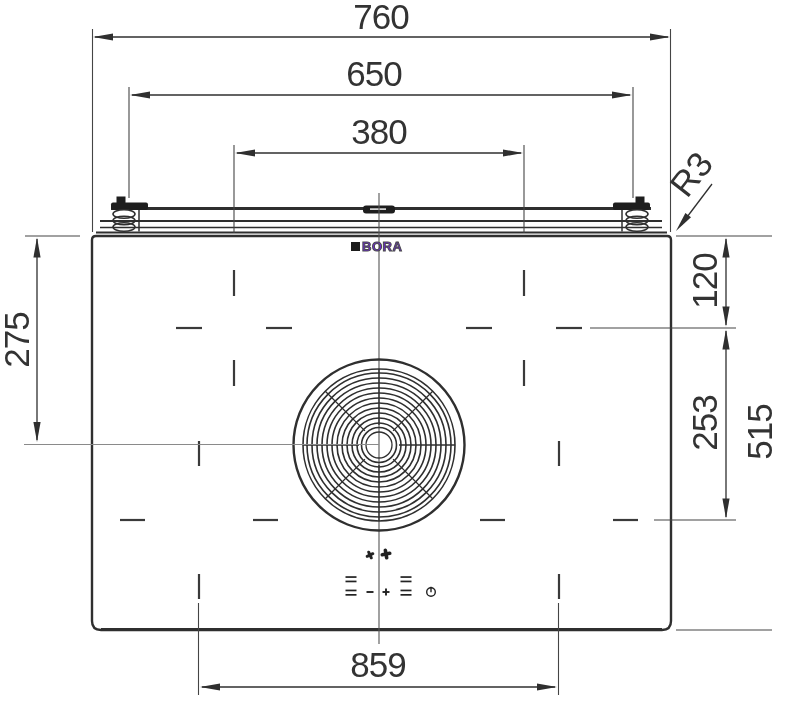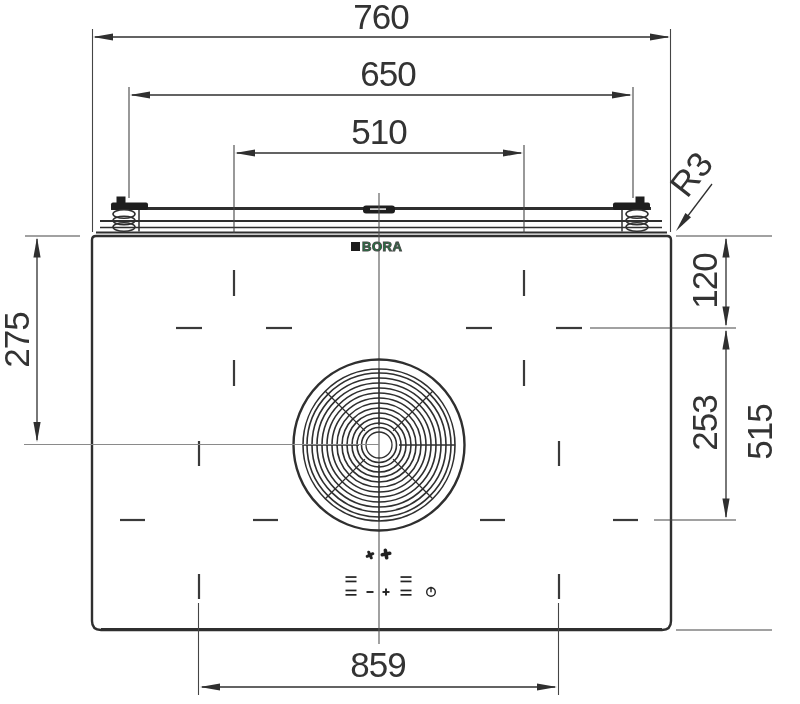--- a/index.html
+++ b/index.html
@@ -5,21 +5,21 @@
   html,body{margin:0;padding:0;background:#fff;}
   #stage{position:relative;width:772px;height:704px;background:#fff;overflow:hidden;
          font-family:"Liberation Sans",sans-serif;}
   #stage svg{position:absolute;left:0;top:0;}
   .lbl{position:absolute;transform:translate(-50%,-50%);font-size:35px;color:#333;
        letter-spacing:-1px;white-space:nowrap;line-height:1;}
   .lbl.v{transform:translate(-50%,-50%) rotate(-90deg);}
   .lbl.r3{transform:translate(-50%,-50%) rotate(-52deg);letter-spacing:0;}
   .logo{position:absolute;left:351px;top:240px;display:flex;align-items:center;gap:2.5px;height:13px;}
   .logo-square{width:8.5px;height:8.5px;background:#1c1c1c;}
-  .logo-text{font-size:13px;font-weight:bold;letter-spacing:.5px;color:#15803d;
+  .logo-text{font-size:13px;font-weight:bold;letter-spacing:.5px;color:#6d28d9;
              -webkit-text-stroke:1px #4a4a4a;line-height:1;}
 </style>
 </head>
 <body>
 
 <div id="stage">
 
 <svg width="800" height="704" viewBox="0 0 800 704">
   <g stroke="#2f2f2f" fill="none" stroke-linecap="butt">
 
@@ -204,22 +204,22 @@
       </g>
       <g>
         <line x1="712" y1="184" x2="681" y2="225"></line>
         <polygon points="676,231 685.4,213 691,217.2" fill="#2f2f2f" stroke="none"></polygon>
       </g>
     </g>
   </g>
 </svg>
 
 <div class="lbl" style="left:381px;top:16px">760</div>
-<div class="lbl" style="left:388px;top:73px">650</div>
-<div class="lbl" style="left:379px;top:131px">510</div>
+<div class="lbl" style="left:374px;top:73px">650</div>
+<div class="lbl" style="left:379px;top:131px">380</div>
 <div class="lbl r3" style="left:691px;top:174px">R3</div>
 <div class="lbl v" style="left:16px;top:340px">275</div>
 <div class="lbl v" style="left:704px;top:281px">120</div>
 <div class="lbl v" style="left:704px;top:423px">253</div>
 <div class="lbl v" style="left:759px;top:432px">515</div>
 <div class="lbl" style="left:378px;top:664px">859</div>
 
 <div class="logo">
   <span class="logo-square"></span>
   <span class="logo-text">BORA</span>

